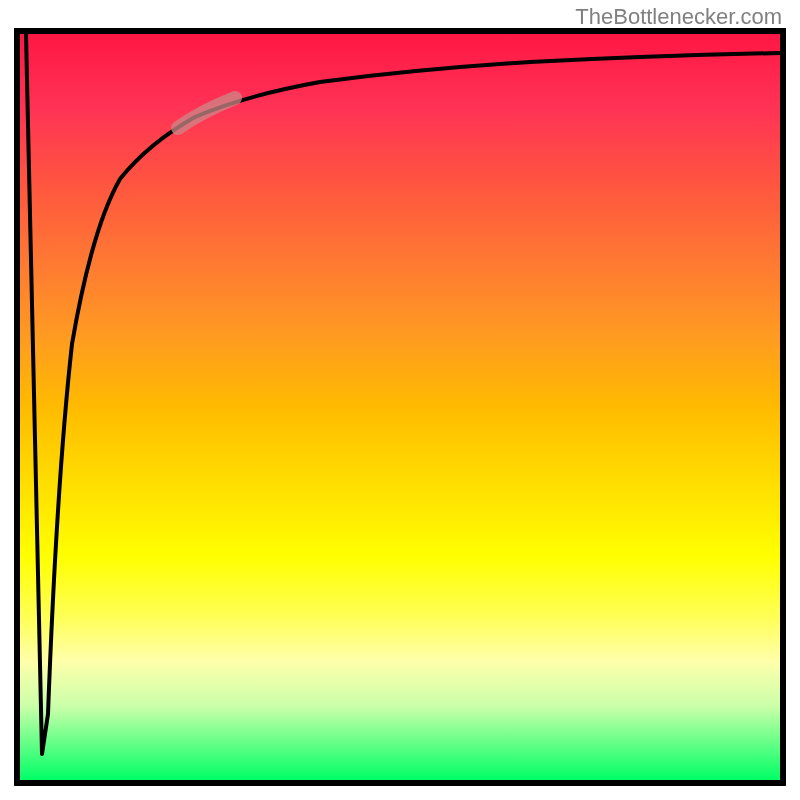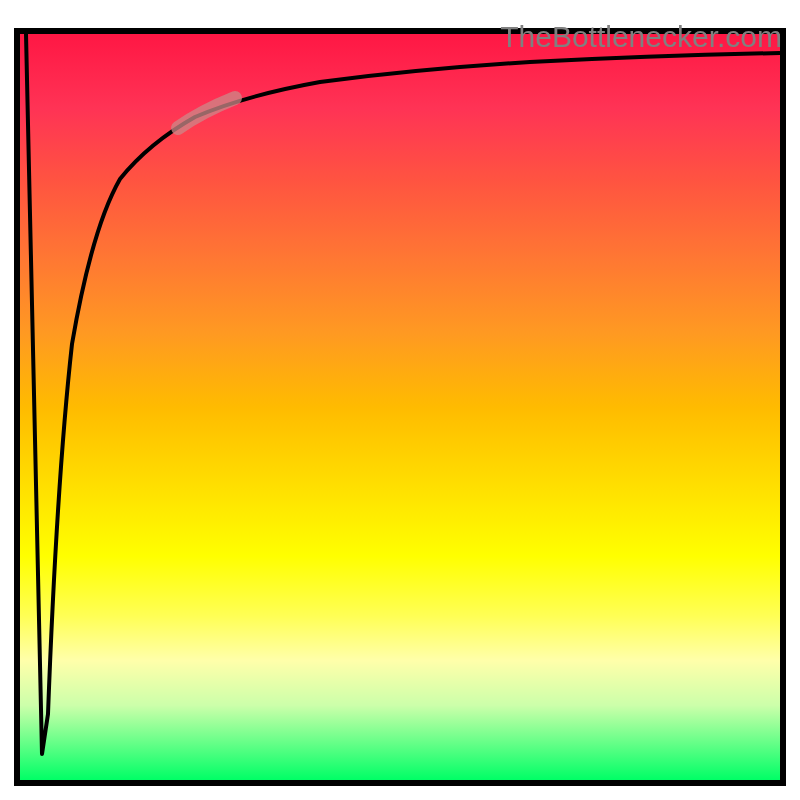--- a/index.html
+++ b/index.html
@@ -9,24 +9,24 @@
     }
     body {
       width: 800px;
       height: 800px;
       background: #ffffff;
       font-family: Arial, sans-serif;
       position: relative;
     }
     .watermark {
       position: absolute;
-      top: 20px;
+      top: 4px;
       right: 18px;
       color: #808080;
-      font-size: 30px;
+      font-size: 22px;
       font-weight: normal;
       z-index: 10;
     }
     .chart-container {
       position: absolute;
       top: 28px;
       left: 14px;
       width: 772px;
       height: 758px;
       border: 6px solid #000000;

